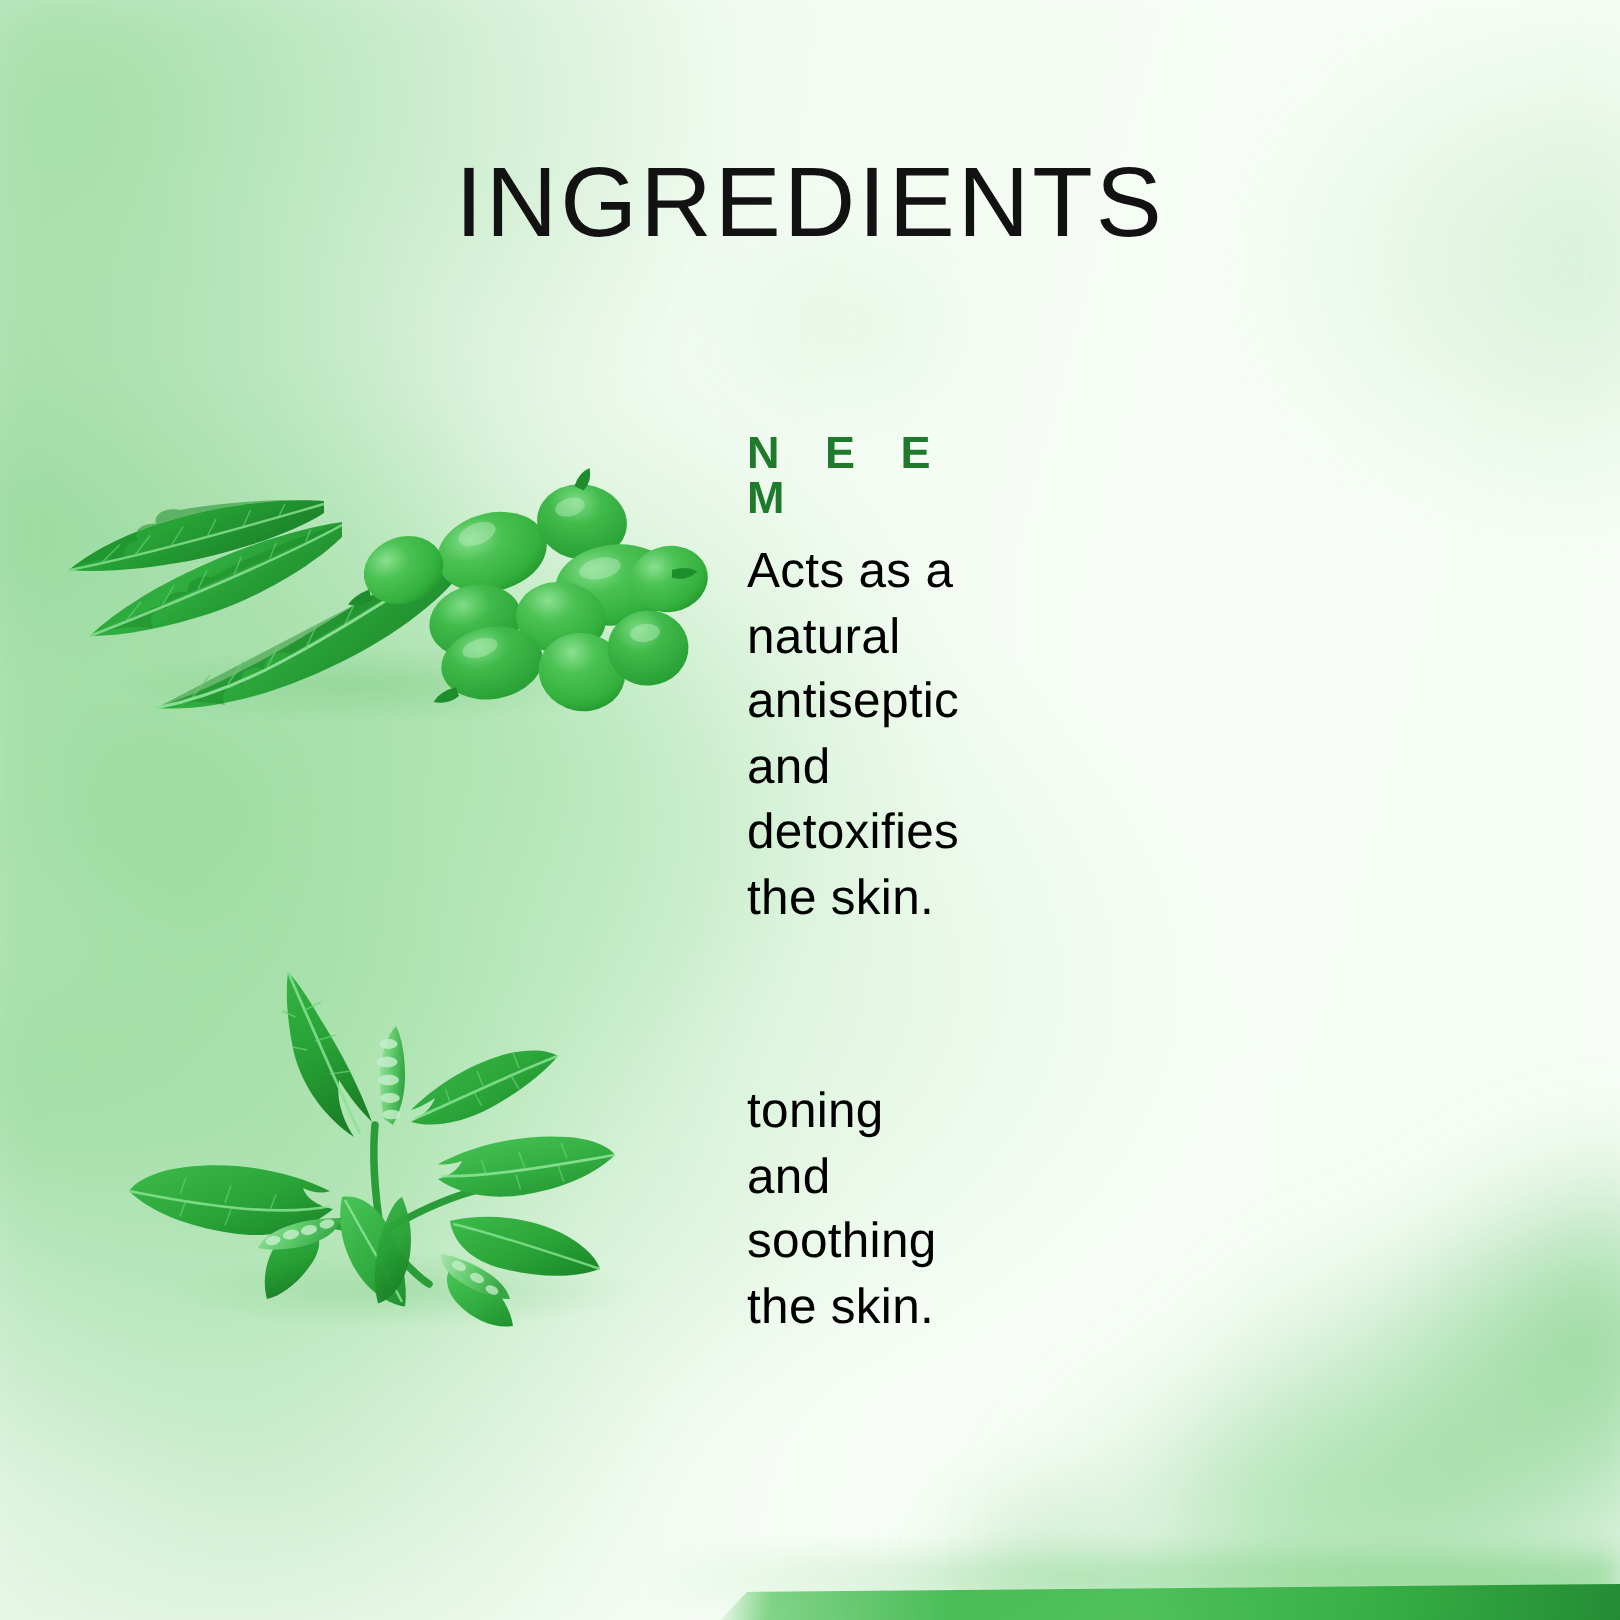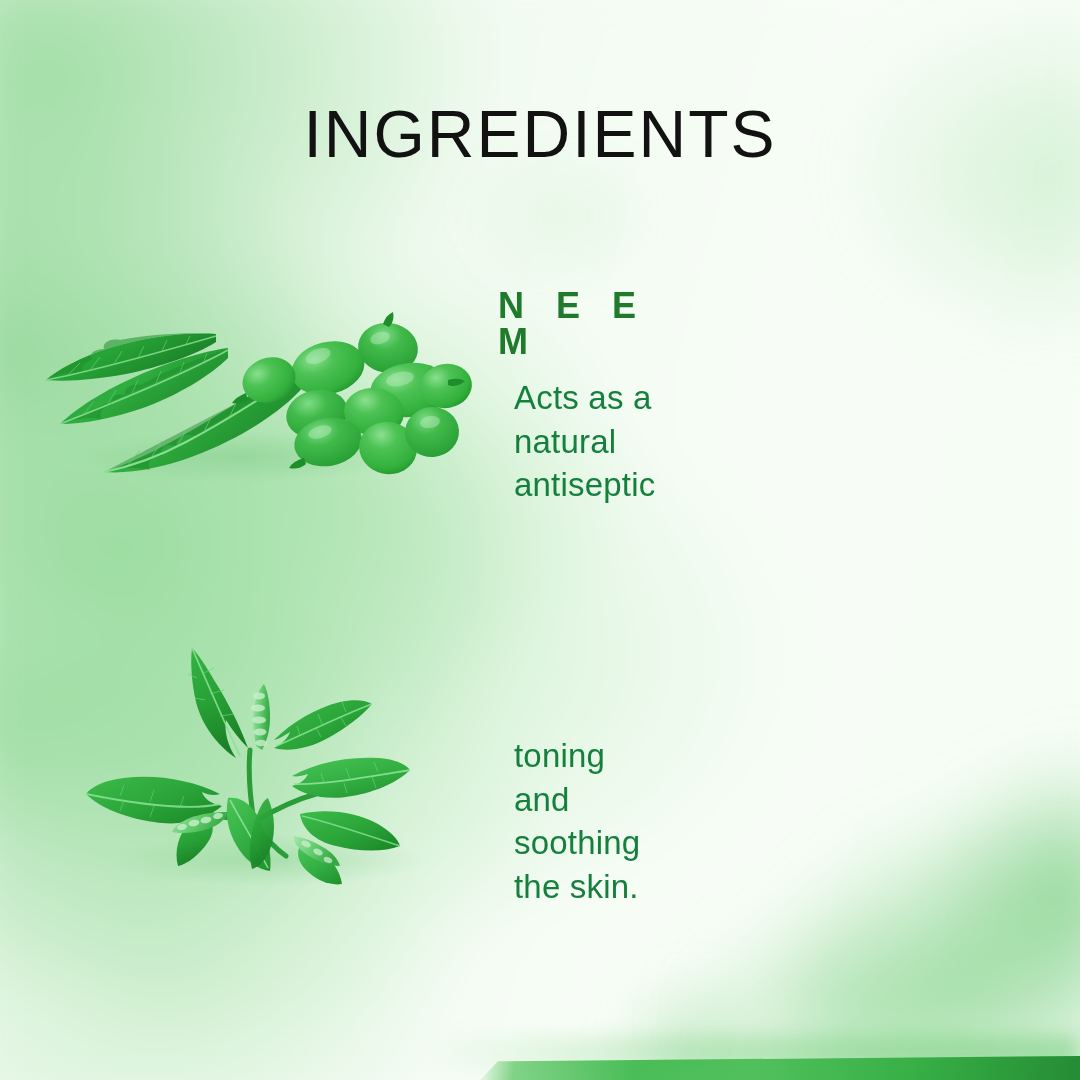--- a/index.html
+++ b/index.html
@@ -67,25 +67,25 @@
     position:absolute;top:52px;left:0;right:0;text-align:center;
     font-size:66px;font-weight:400;letter-spacing:2px;color:#121212;
     font-family:"Liberation Sans","DejaVu Sans",sans-serif;
   }
 
   
   .ing{position:absolute;}
   .ing-art{position:absolute;}
   .ing-text{position:absolute;left:498px;}
   .ing-name{
-    font-size:36px;font-weight:700;letter-spacing:11px;color:#1f7a2c;
+    font-size:30px;font-weight:700;letter-spacing:11px;color:#1f7a2c;
     margin:0 0 10px 0;line-height:1;
   }
   .ing-desc{
-    font-size:33px;font-weight:400;color:#15803d;line-height:1.32;margin:16px;
+    font-size:33px;font-weight:400;color:#000000;line-height:1.32;margin:0;
     letter-spacing:.2px;
   }
   .ing-desc span{display:block;}
   svg{display:block;overflow:visible;}
 </style>
 </head>
 <body>
 
 <div id="stage">
 
@@ -211,20 +211,21 @@
             <ellipse cx="402" cy="160" rx="10" ry="6" transform="rotate(-8 402 160)"></ellipse>
           </g>
         </g>
       </svg>
     </div>
 
     <div class="ing-text" style="top:288px;">
       <div class="ing-name">N E E M</div>
       <div class="ing-desc">
         <span>Acts as a natural antiseptic</span>
+        <span>and detoxifies the skin.</span>
       </div>
     </div>
   </div>
 
   <div class="ing">
 
     <div class="ing-art" style="left:78px;top:622px;">
       <svg width="370" height="270" viewBox="0 0 370 270">
         <defs>
           <linearGradient id="tleaf1" x1="0" y1="0" x2="0.3" y2="1">

